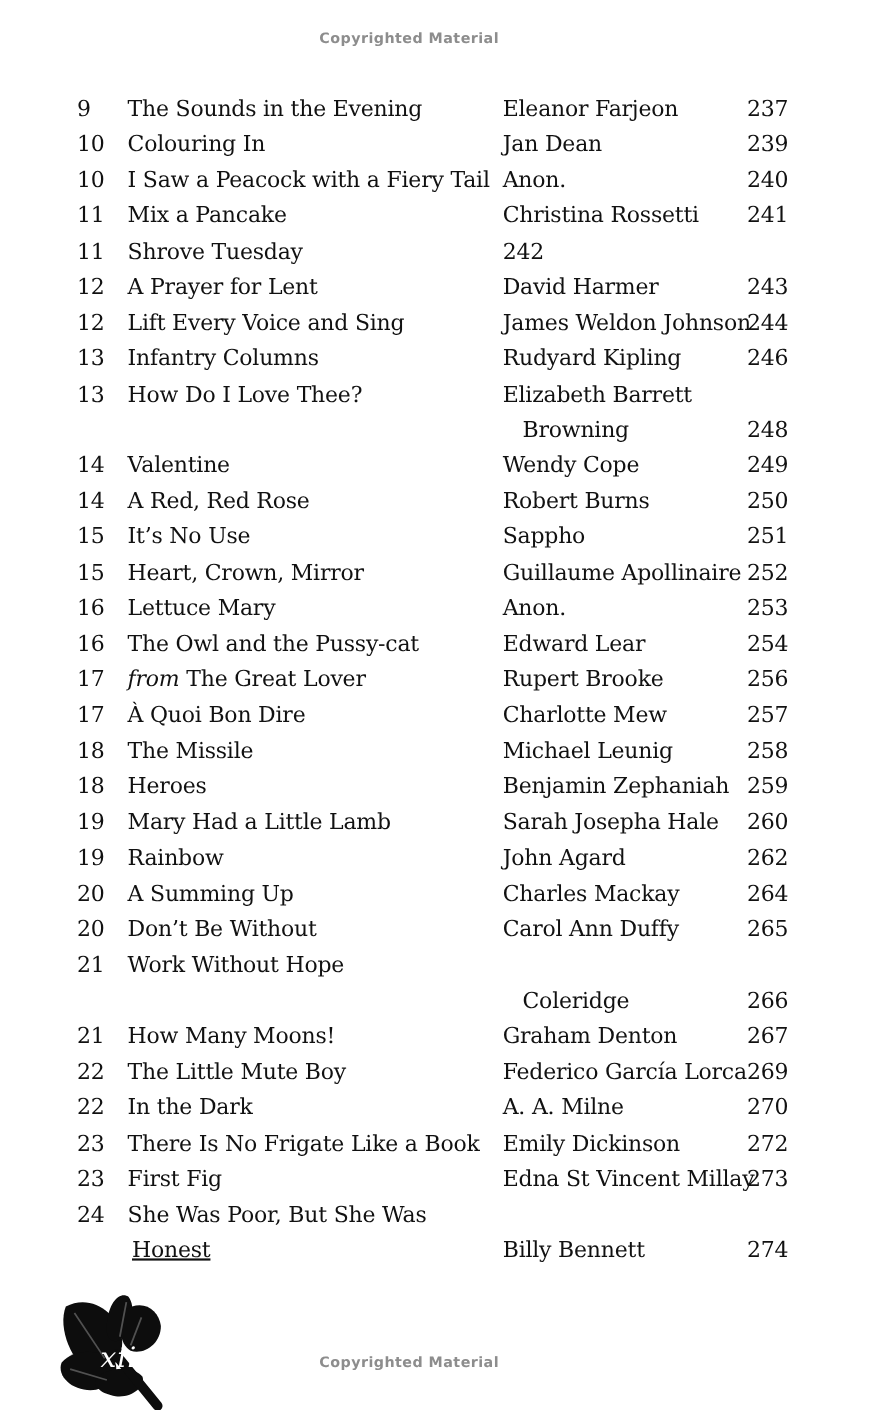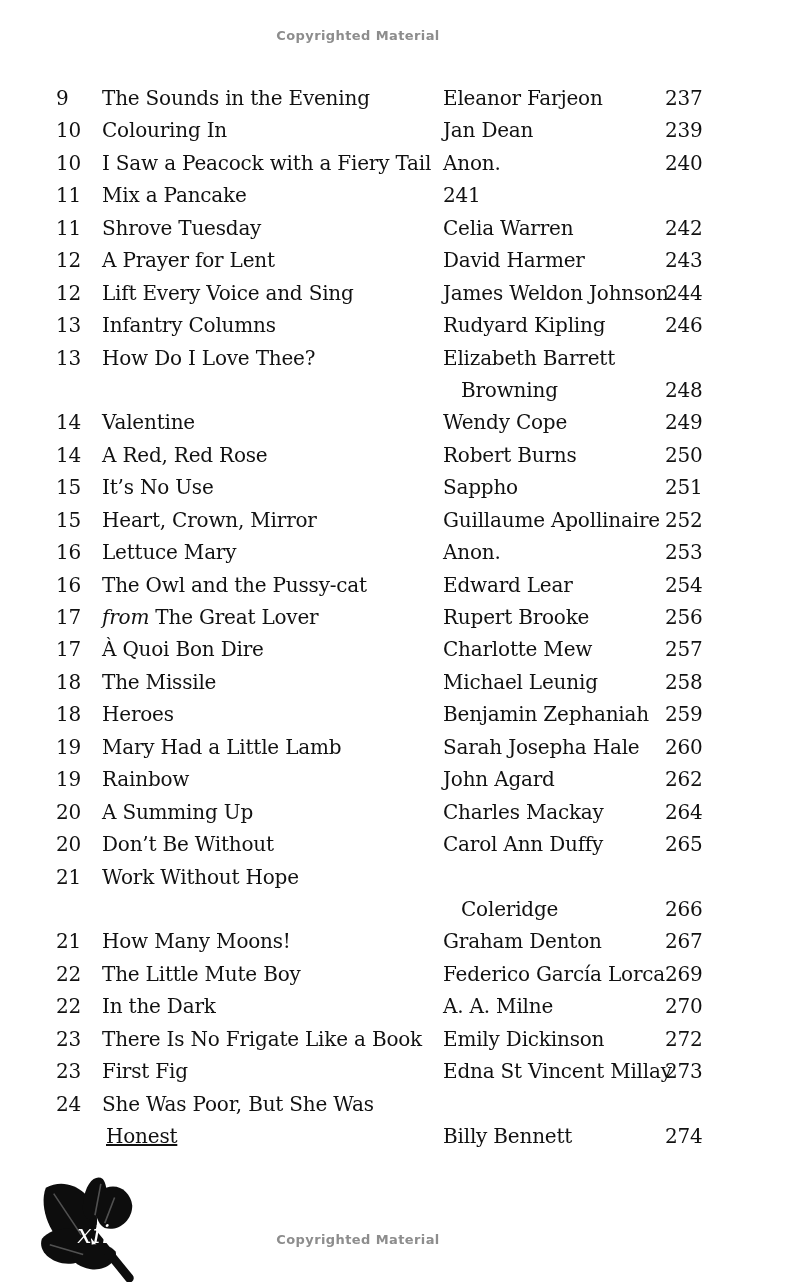--- a/index.html
+++ b/index.html
@@ -1,18 +1,18 @@
 <!DOCTYPE html>
 <html><head>
 <meta charset="utf-8">
 <style>
   html,body{margin:0;padding:0;background:#ffffff;}
   .page{
     position:relative;width:716px;height:1282px;background:#ffffff;
-    font-family:"DejaVu Serif","Liberation Serif",serif;color:#111111;overflow:hidden;
+    font-family:"DejaVu Serif","Liberation Serif",serif;color:#111111;overflow:hidden;margin-left:14px;
   }
   .copyright{
     position:absolute;left:0;width:100%;text-align:center;
     font-family:"DejaVu Sans","Liberation Sans",sans-serif;
     font-weight:bold;font-size:13px;letter-spacing:.4px;color:#8d8d8d;line-height:16px;
   }
   .copyright.top{top:28px;}
   .copyright.bottom{top:1232px;}
   .toc{position:absolute;top:82px;left:0;right:0;}
   .row{
@@ -54,26 +54,26 @@
       </div>
       <div class="row">
         <span class="day">10</span>
         <span class="title">I Saw a Peacock with a Fiery Tail</span>
         <span class="author">Anon.</span>
         <span class="pg">240</span>
       </div>
       <div class="row">
         <span class="day">11</span>
         <span class="title">Mix a Pancake</span>
+        <span class="author">Christina Rossetti</span>
         <span class="pg">241</span>
       </div>
       <div class="row">
         <span class="day">11</span>
         <span class="title">Shrove Tuesday</span>
-        <span class="author">Celia Warren</span>
         <span class="pg">242</span>
       </div>
       <div class="row">
         <span class="day">12</span>
         <span class="title">A Prayer for Lent</span>
         <span class="author">David Harmer</span>
         <span class="pg">243</span>
       </div>
       <div class="row">
         <span class="day">12</span>

